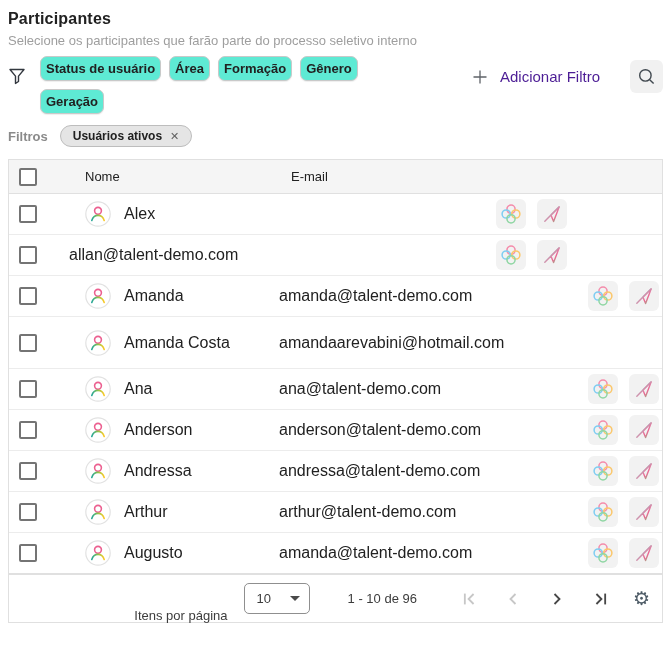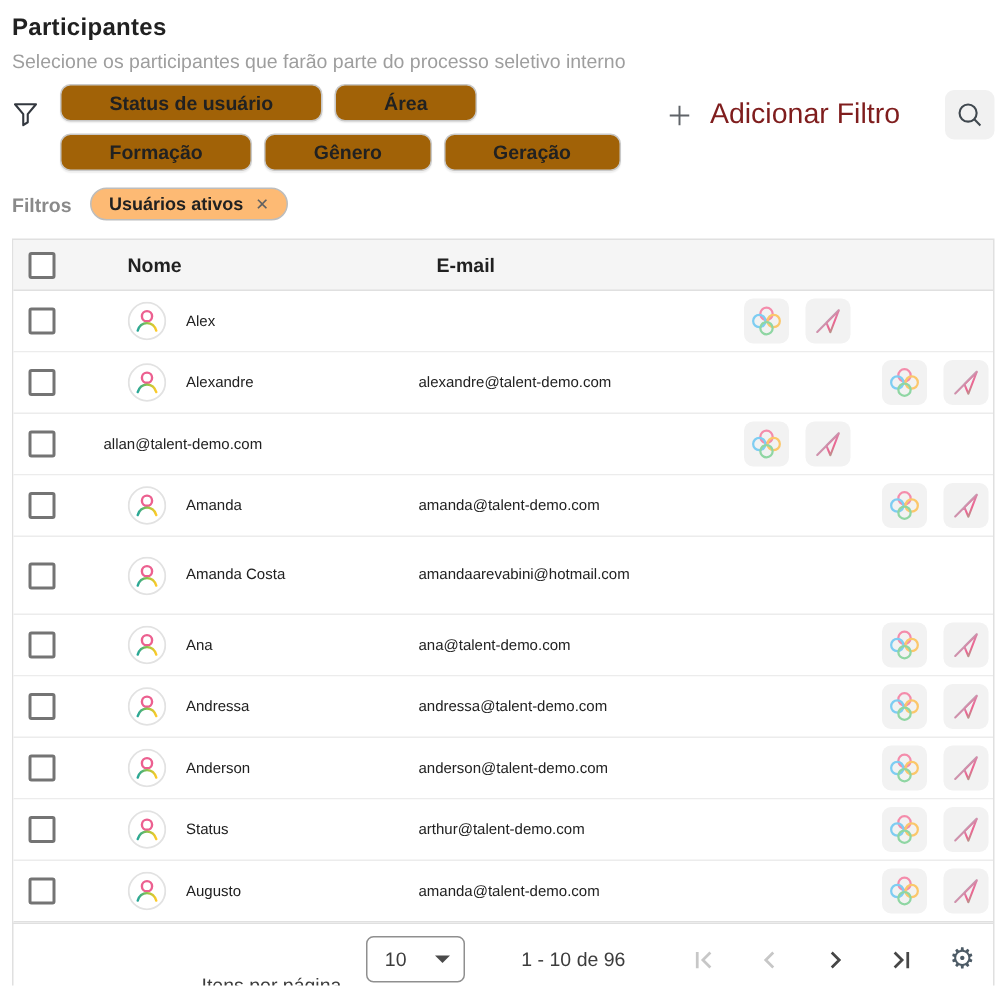--- a/index.html
+++ b/index.html
@@ -13,51 +13,51 @@
   .page { padding: 8px 8px 0 8px; }
 
   
   .page-title { font-size: 16px; font-weight: 700; letter-spacing: .2px; margin-top: 2px; }
   .page-subtitle { font-size: 13px; color: #9e9e9e; margin-top: 5px; }
 
   .filter-bar { display: flex; align-items: flex-start; margin-top: 8px; }
   .funnel-wrap { width: 24px; padding-top: 11px; flex: 0 0 auto; }
   .chips { display: flex; flex-wrap: wrap; gap: 8px; width: 378px; margin-left: 8px; }
   .chip {
-    background: #a16207; border: 1px solid #c9c9c9; border-radius: 7px;
-    padding: 4px 32px; font-size: 13px; font-weight: 700; color: #212121;
+    background: #5eead4; border: 1px solid #c9c9c9; border-radius: 7px;
+    padding: 4px 5px; font-size: 13px; font-weight: 700; color: #212121;
     font-family: inherit; cursor: pointer; box-shadow: 0 1px 1px rgba(0,0,0,.07);
     white-space: nowrap; line-height: 15px;
   }
   .filter-right { margin-left: auto; display: flex; align-items: center; gap: 30px; padding-top: 4px; }
   .add-filter {
     display: flex; align-items: center; gap: 11px; background: none; border: none;
-    font-family: inherit; font-size: 19px; color: #7f1d1d; cursor: pointer; font-weight: 400;
+    font-family: inherit; font-size: 15px; color: #4c1d95; cursor: pointer; font-weight: 400;
   }
   .search-btn {
     width: 33px; height: 33px; border: none; border-radius: 6px; background: #f1f1f1;
     display: flex; align-items: center; justify-content: center; cursor: pointer;
   }
 
   .active-filters { display: flex; align-items: center; gap: 12px; margin-top: 11px; }
   .filters-label { font-size: 13px; font-weight: 700; color: #8a8a8a; }
   .filter-chip {
     display: inline-flex; align-items: center; gap: 8px;
     border: 1px solid #bdbdbd; border-radius: 13px; padding: 3px 12px;
-    font-size: 12px; font-weight: 700; color: #212121; background: #fdba74; cursor: pointer;
+    font-size: 12px; font-weight: 700; color: #212121; background: #e5e5e5; cursor: pointer;
   }
   .filter-chip .x { color: #616161; font-size: 11px; font-weight: 400; cursor: pointer; }
 
   
   .table { margin-top: 12px; border: 1px solid #e0e0e0; }
   .trow, .thead {
     display: grid; grid-template-columns: 60px 210px 1fr 92px; align-items: center;
   }
-  .thead { height: 34px; background: #f5f5f5; border-bottom: 1px solid #e0e0e0; font-size: 13px; font-weight: 700; }
-  .trow { height: 41px; border-bottom: 1px solid #ececec; font-size: 10px; background: #fff; }
+  .thead { height: 34px; background: #f5f5f5; border-bottom: 1px solid #e0e0e0; font-size: 13px; font-weight: 400; }
+  .trow { height: 41px; border-bottom: 1px solid #ececec; font-size: 16px; background: #fff; }
   .trow.tall { height: 52px; }
   .trow:last-of-type { border-bottom: 1px solid #e0e0e0; }
   .cell-check { padding-left: 10px; display: flex; align-items: center; }
   .checkbox {
     width: 18px; height: 18px; border: 2px solid #747474; border-radius: 2px;
     background: #fff; display: inline-block; cursor: pointer;
   }
   .cell-name { padding-left: 16px; display: flex; align-items: center; gap: 13px; }
   .cell-email { padding-left: 0; }
   .cell-head { padding-left: 16px; }
@@ -201,46 +201,20 @@
             </svg>
           </button>
         <button class="action-btn">
             <svg width="20" height="20" viewBox="0 0 20 20">
               <use href="#icon-plane"></use>
             </svg>
           </button>
       </div>
     </div>
 
-    <div class="trow">
-      <div class="cell-check">
-          <span class="checkbox"></span>
-        </div>
-      <div class="cell-name">
-        <span class="avatar">
-            <svg width="26" height="26" viewBox="0 0 26 26">
-              <use href="#icon-avatar"></use>
-            </svg>
-          </span>
-        <span>Alexandre</span>
-      </div>
-      <div class="cell-email">alexandre@talent-demo.com</div>
-      <div class="cell-actions">
-        <button class="action-btn">
-            <svg width="20" height="20" viewBox="0 0 20 20">
-              <use href="#icon-clover"></use>
-            </svg>
-          </button>
-        <button class="action-btn">
-            <svg width="20" height="20" viewBox="0 0 20 20">
-              <use href="#icon-plane"></use>
-            </svg>
-          </button>
-      </div>
-    </div>
 
     <div class="trow">
       <div class="cell-check">
           <span class="checkbox"></span>
         </div>
       <div class="cell-email">allan@talent-demo.com</div>
       <div class="cell-actions">
         <button class="action-btn">
             <svg width="20" height="20" viewBox="0 0 20 20">
               <use href="#icon-clover"></use>
@@ -327,20 +301,47 @@
     <div class="trow">
       <div class="cell-check">
           <span class="checkbox"></span>
         </div>
       <div class="cell-name">
         <span class="avatar">
             <svg width="26" height="26" viewBox="0 0 26 26">
               <use href="#icon-avatar"></use>
             </svg>
           </span>
+        <span>Anderson</span>
+      </div>
+      <div class="cell-email">anderson@talent-demo.com</div>
+      <div class="cell-actions">
+        <button class="action-btn">
+            <svg width="20" height="20" viewBox="0 0 20 20">
+              <use href="#icon-clover"></use>
+            </svg>
+          </button>
+        <button class="action-btn">
+            <svg width="20" height="20" viewBox="0 0 20 20">
+              <use href="#icon-plane"></use>
+            </svg>
+          </button>
+      </div>
+    </div>
+
+    <div class="trow">
+      <div class="cell-check">
+          <span class="checkbox"></span>
+        </div>
+      <div class="cell-name">
+        <span class="avatar">
+            <svg width="26" height="26" viewBox="0 0 26 26">
+              <use href="#icon-avatar"></use>
+            </svg>
+          </span>
         <span>Andressa</span>
       </div>
       <div class="cell-email">andressa@talent-demo.com</div>
       <div class="cell-actions">
         <button class="action-btn">
             <svg width="20" height="20" viewBox="0 0 20 20">
               <use href="#icon-clover"></use>
             </svg>
           </button>
         <button class="action-btn">
@@ -354,48 +355,21 @@
     <div class="trow">
       <div class="cell-check">
           <span class="checkbox"></span>
         </div>
       <div class="cell-name">
         <span class="avatar">
             <svg width="26" height="26" viewBox="0 0 26 26">
               <use href="#icon-avatar"></use>
             </svg>
           </span>
-        <span>Anderson</span>
-      </div>
-      <div class="cell-email">anderson@talent-demo.com</div>
-      <div class="cell-actions">
-        <button class="action-btn">
-            <svg width="20" height="20" viewBox="0 0 20 20">
-              <use href="#icon-clover"></use>
-            </svg>
-          </button>
-        <button class="action-btn">
-            <svg width="20" height="20" viewBox="0 0 20 20">
-              <use href="#icon-plane"></use>
-            </svg>
-          </button>
-      </div>
-    </div>
-
-    <div class="trow">
-      <div class="cell-check">
-          <span class="checkbox"></span>
-        </div>
-      <div class="cell-name">
-        <span class="avatar">
-            <svg width="26" height="26" viewBox="0 0 26 26">
-              <use href="#icon-avatar"></use>
-            </svg>
-          </span>
-        <span>Status</span>
+        <span>Arthur</span>
       </div>
       <div class="cell-email">arthur@talent-demo.com</div>
       <div class="cell-actions">
         <button class="action-btn">
             <svg width="20" height="20" viewBox="0 0 20 20">
               <use href="#icon-clover"></use>
             </svg>
           </button>
         <button class="action-btn">
             <svg width="20" height="20" viewBox="0 0 20 20">

